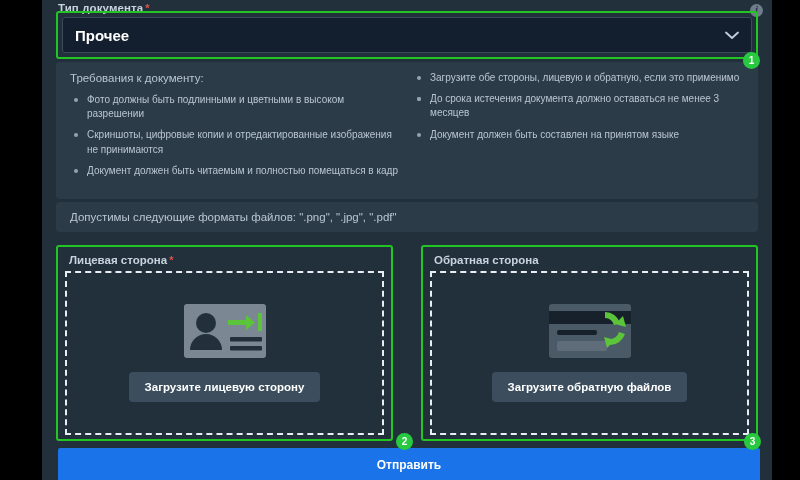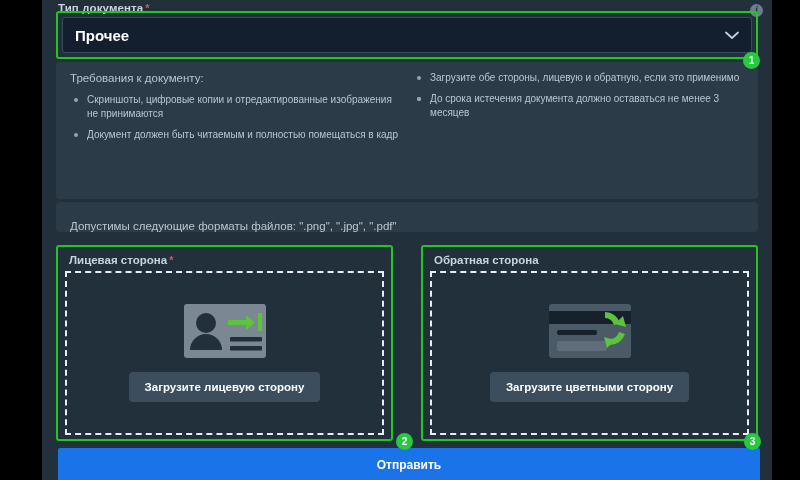--- a/index.html
+++ b/index.html
@@ -142,21 +142,21 @@
   .formats {
     position: absolute;
     left: 14px;
     top: 202px;
     width: 702px;
     height: 30px;
     box-sizing: border-box;
     background: #2c3b48;
     border-radius: 4px;
     display: flex;
-    align-items: flex-end;
+    align-items: center;
     padding: 0 14px;
     font-size: 11.5px;
     color: #b9c6d2;
   }
 
   
   .uploads {
     position: absolute;
     left: 14px;
     top: 245px;
@@ -262,38 +262,46 @@
             <path d="M1 1.5 L7 7 L13 1.5" fill="none" stroke="#c3cfda" stroke-width="1.8" stroke-linecap="round" stroke-linejoin="round"></path>
           </svg>
       </span>
     </div>
 
     <div class="requirements">
       <div class="req-col">
         <div class="req-title">Требования к документу:</div>
         <div class="req-item">
           <span class="bullet"></span>
+          <span>Фото должны быть подлинными и цветными в высоком разрешении</span>
+        </div>
+        <div class="req-item">
+          <span class="bullet"></span>
           <span>Скриншоты, цифровые копии и отредактированные изображения не принимаются</span>
         </div>
         <div class="req-item">
           <span class="bullet"></span>
           <span>Документ должен быть читаемым и полностью помещаться в кадр</span>
         </div>
       </div>
       <div class="req-col right">
         <div class="req-item">
           <span class="bullet"></span>
           <span>Загрузите обе стороны, лицевую и обратную, если это применимо</span>
         </div>
         <div class="req-item">
           <span class="bullet"></span>
         </div>
         <div class="req-item">
           <span class="bullet"></span>
           <span>До срока истечения документа должно оставаться не менее 3 месяцев</span>
+        </div>
+        <div class="req-item">
+          <span class="bullet"></span>
+          <span>Документ должен быть составлен на принятом языке</span>
         </div>
       </div>
     </div>
 
     <div class="formats">
       <span>Допустимы следующие форматы файлов: ".png", ".jpg", ".pdf"</span>
     </div>
 
     <div class="uploads">
 
@@ -329,21 +337,21 @@
               <rect x="8" y="26" width="40" height="5" rx="2" fill="#16212c"></rect>
               <rect x="8" y="37" width="50" height="10" rx="2" fill="#5e6d79"></rect>
               <g fill="#5cc43a">
                 <path d="M56 8 a16 16 0 0 1 15 11 l-6 2 a10 10 0 0 0 -9 -7 z"></path>
                 <path d="M74 12 l3 11 -11 -3 z"></path>
                 <path d="M76 30 a16 16 0 0 1 -15 11 l0 -6 a10 10 0 0 0 9 -7 z"></path>
                 <path d="M58 44 l-3 -11 11 3 z"></path>
               </g>
             </svg>
           </div>
-          <button class="upload-btn">Загрузите цветными сторону</button>
+          <button class="upload-btn">Загрузите обратную файлов</button>
         </div>
       </div>
 
     </div>
   </div>
 
   <button class="submit-btn">Отправить</button>
 
   <div class="badge badge-1">1</div>
   <div class="badge badge-2">2</div>

